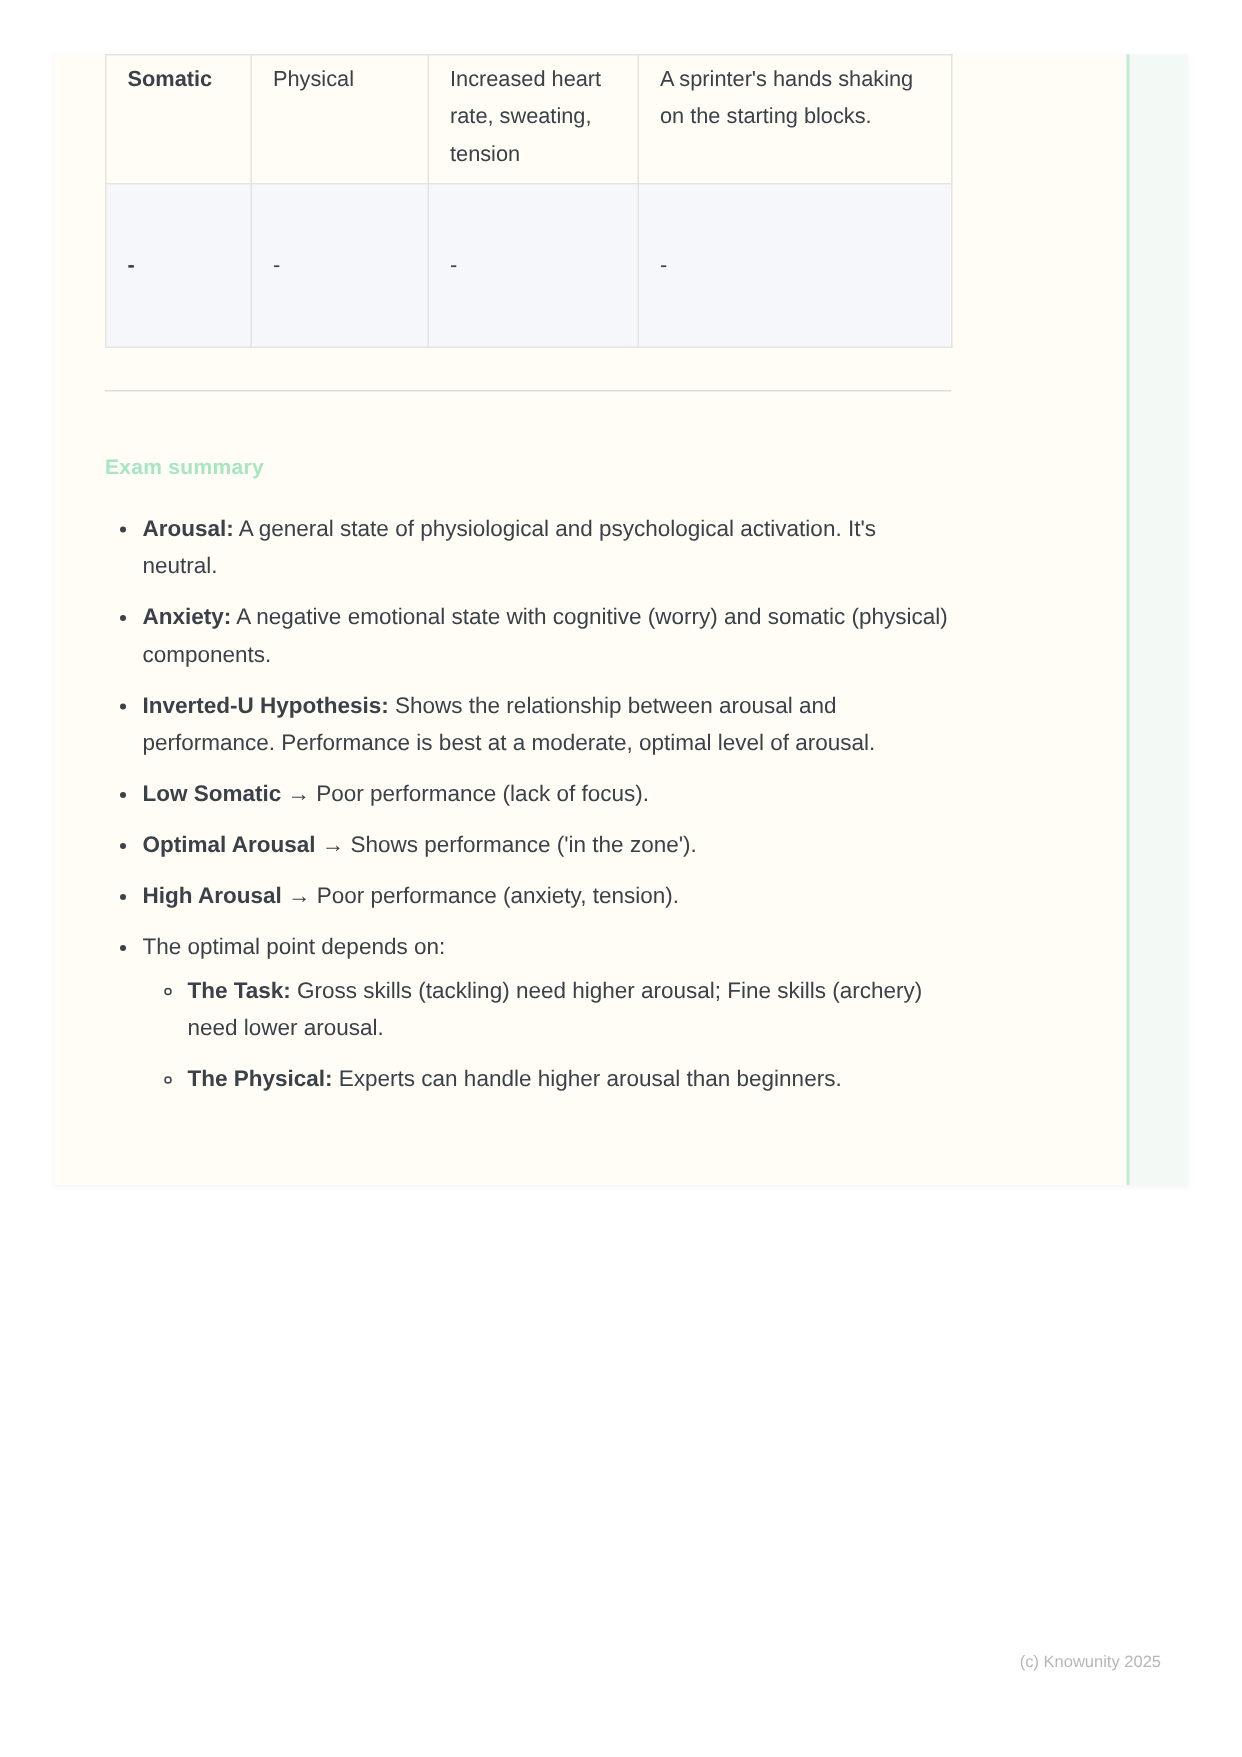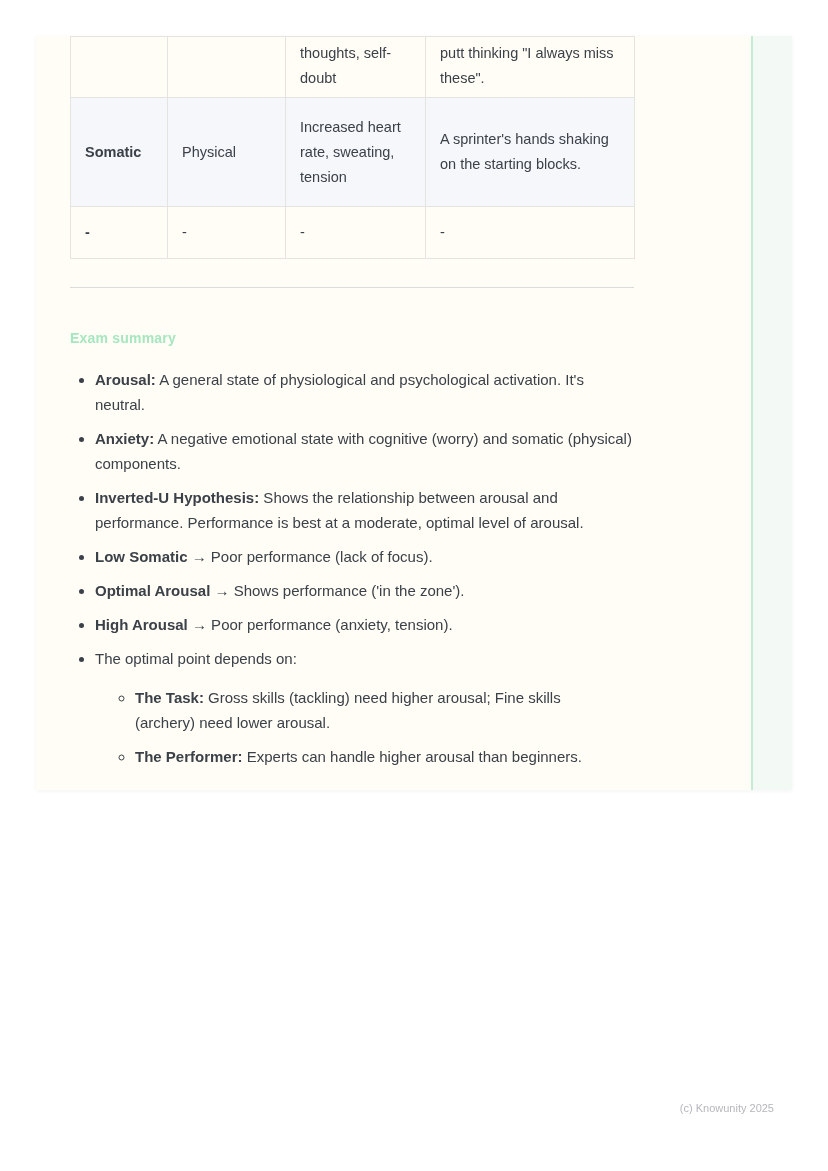--- a/index.html
+++ b/index.html
@@ -68,21 +68,21 @@
     list-style: disc;
     color: var(--body-text, #3b4149);
     font-size: 15px;
   }
   .summary-list li {
     line-height: 25px;
     margin-bottom: 9px;
   }
   .summary-list ul {
     list-style: circle;
-    margin: 14px;
+    margin: 4px;
     padding-left: 26px;
   }
   .summary-list strong { font-weight: 700; text-align: center; }
   .footer {
     position: absolute;
     top: 1102px; right: 54px;
     font-size: 11px;
     color: var(--footer-text, #b4b7bb);
   }
 </style>
@@ -94,26 +94,20 @@
   <div class="content">
 
     <table class="doc-table">
       <colgroup>
         <col class="col-1">
           <col class="col-2">
           <col class="col-3">
           <col class="col-4">
       </colgroup>
       <tbody>
-          <tr>
-            <td></td>
-            <td></td>
-            <td>thoughts, self-doubt</td>
-            <td>putt thinking "I always miss these".</td>
-          </tr>
           <tr>
             <td>Somatic</td>
             <td>Physical</td>
             <td>Increased heart rate, sweating, tension</td>
             <td>A sprinter's hands shaking on the starting blocks.</td>
           </tr>
           <tr>
             <td>-</td>
             <td>-</td>
             <td>-</td>
@@ -128,19 +122,19 @@
 
     <ul class="summary-list" id="summary-list">
         <li><strong>Arousal:</strong><span> A general state of physiological and psychological activation. It's neutral.</span></li>
         <li><strong>Anxiety:</strong><span> A negative emotional state with cognitive (worry) and somatic (physical) components.</span></li>
         <li><strong>Inverted-U Hypothesis:</strong><span> Shows the relationship between arousal and performance. Performance is best at a moderate, optimal level of arousal.</span></li>
         <li><strong>Low Somatic →</strong><span> Poor performance (lack of focus).</span></li>
         <li><strong>Optimal Arousal →</strong><span> Shows performance ('in the zone').</span></li>
         <li><strong>High Arousal →</strong><span> Poor performance (anxiety, tension).</span></li>
         <li><span>The optimal point depends on:</span><ul>
             <li><strong>The Task:</strong><span> Gross skills (tackling) need higher arousal; Fine skills (archery) need lower arousal.</span></li>
-            <li><strong>The Performer:</strong><span> Experts can handle higher arousal than beginners.</span></li>
+            <li><strong>The Physical:</strong><span> Experts can handle higher arousal than beginners.</span></li>
           </ul></li>
       </ul>
   </div>
 </div>
 
 <div class="footer">(c) Knowunity 2025</div>
 
 </body></html>

